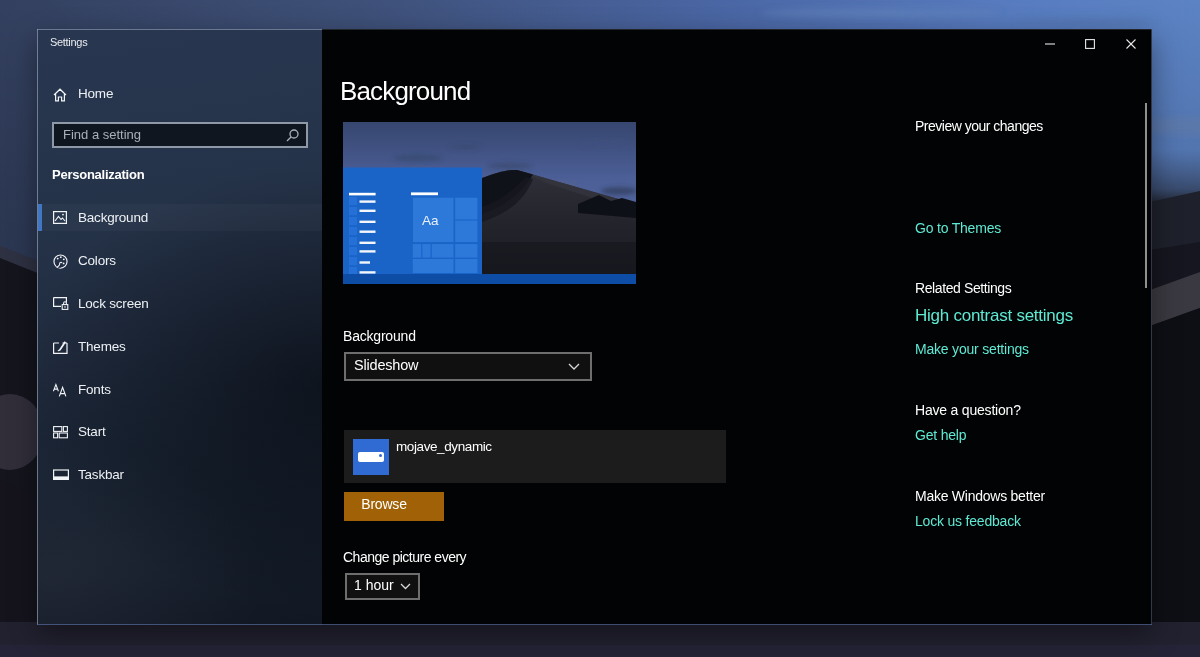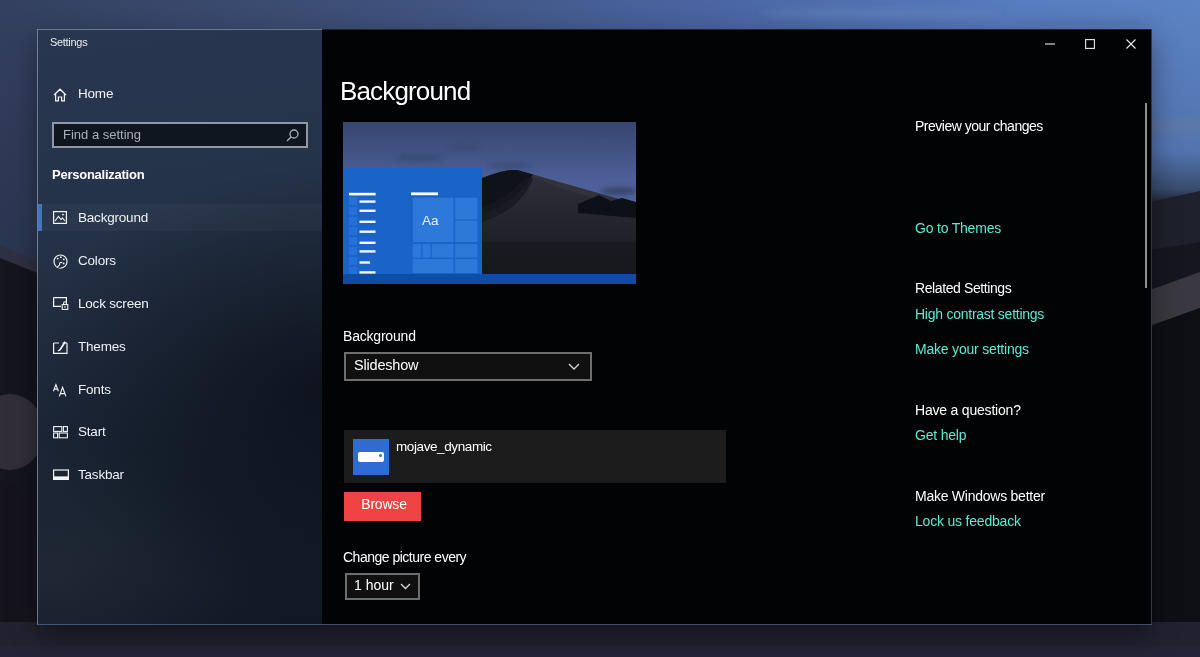--- a/index.html
+++ b/index.html
@@ -258,38 +258,38 @@
 
 
   <div class="abs" style="left:307px;top:401px;width:382px;height:53px;background:#1c1c1c;">
     <div class="abs" style="left:9px;top:9px;width:36px;height:36px;background:#2f6bd3;">
       <div class="abs" style="left:5px;top:13px;width:26px;height:10px;background:#fff;border-radius:2px;"></div>
       <div class="abs" style="left:26px;top:15px;width:3px;height:3px;background:#2f6bd3;border-radius:50%;"></div>
     </div>
     <div class="abs w" style="left:52px;top:9px;font-size:13.5px;letter-spacing:-.4px;">mojave_dynamic</div>
   </div>
 
-  <div class="abs" style="left:307px;top:463px;width:77px;height:29px;background:#ef4444;">
+  <div class="abs" style="left:307px;top:463px;width:88px;height:29px;background:#a16207;padding-left:12px;">
     <div class="abs" style="left:0;top:4px;width:80px;text-align:center;font-size:14px;letter-spacing:-.2px;color:#fff;">Browse</div>
   </div>
 
   <div class="abs w" style="left:306px;top:520px;font-size:14px;letter-spacing:-.5px;">Change picture every</div>
 
   <div class="abs" style="left:308px;top:544px;width:71px;height:23px;background:#101010;border:2px solid #6e6e6e;">
     <div class="abs w" style="left:7px;top:2px;font-size:14px;text-align:center;">1 hour</div>
     <svg class="abs" style="right:7px;top:8px" width="11" height="7" viewBox="0 0 11 7">
       <path d="M1 1 L5.5 5.5 L10 1" fill="none" stroke="#d8d8d8" stroke-width="1.3"></path>
     </svg>
   </div>
 
   <div class="abs w" style="left:878px;top:89px;font-size:14px;letter-spacing:-.5px;">Preview your changes</div>
   <div class="abs link" style="left:878px;top:191px;font-size:14px;letter-spacing:-.2px;">Go to Themes</div>
 
   <div class="abs w" style="left:878px;top:251px;font-size:14px;letter-spacing:-.4px;">Related Settings</div>
-  <div class="abs link" style="left:878px;top:277px;font-size:14px;letter-spacing:-.25px;">High contrast settings</div>
+  <div class="abs link" style="left:878px;top:277px;font-size:17px;letter-spacing:-.25px;">High contrast settings</div>
   <div class="abs link" style="left:878px;top:312px;font-size:14px;letter-spacing:-.2px;">Make your settings</div>
 
   <div class="abs w" style="left:878px;top:373px;font-size:14px;letter-spacing:-.2px;">Have a question?</div>
   <div class="abs link" style="left:878px;top:398px;font-size:14px;letter-spacing:-.2px;">Get help</div>
 
   <div class="abs w" style="left:878px;top:459px;font-size:14px;letter-spacing:-.25px;">Make Windows better</div>
   <div class="abs link" style="left:878px;top:484px;font-size:14px;letter-spacing:-.2px;">Lock us feedback</div>
 </div>
 </div>
 

